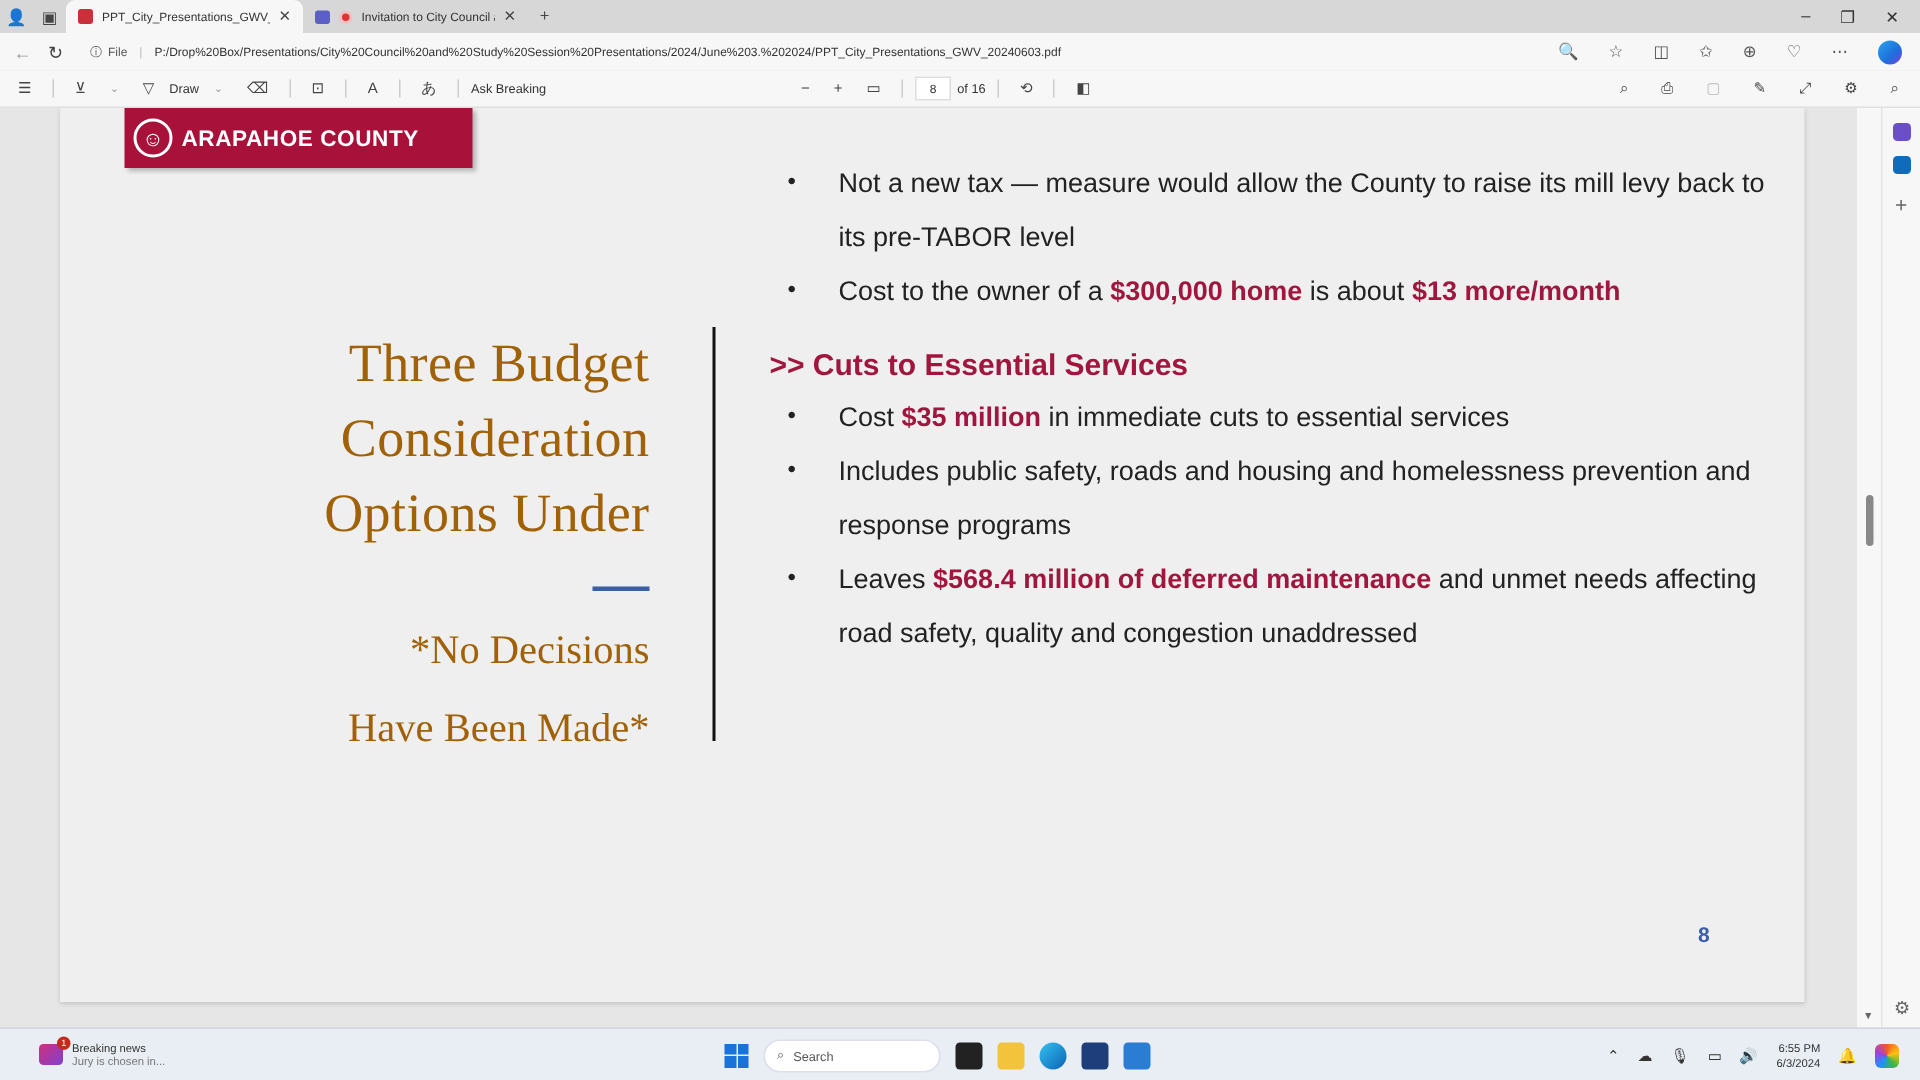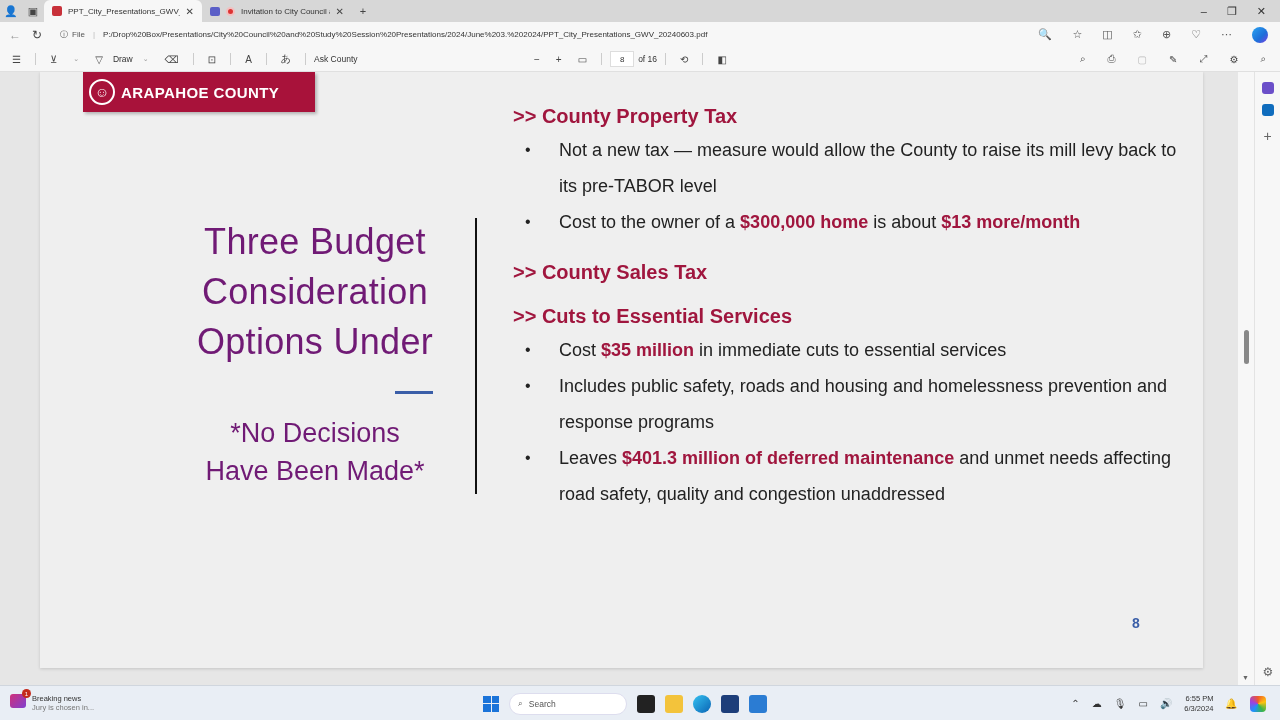--- a/index.html
+++ b/index.html
@@ -27,42 +27,42 @@
 .pdftool .grp{display:flex;align-items:center;gap:4px}
 .pdftool .tbtn{padding:0 6px;font-size:10px;color:#444}
 .pdftool .lbl{font-size:8.5px}
 .pdftool .vs{width:1px;height:12px;background:#ccc;margin:0 4px}
 .pagebox{width:24px;height:16px;border:1px solid #ddd;background:#fff;display:flex;align-items:center;justify-content:center;font-size:8px}
 .viewer{position:absolute;top:72px;left:0;width:1238px;height:613px;background:#e6e6e6;overflow:hidden}
 .page{position:absolute;left:40px;top:0;width:1163px;height:596px;background:#efefef;box-shadow:0 1px 3px rgba(0,0,0,.15)}
 .logo{position:absolute;left:43px;top:0;width:232px;height:40px;background:#a8123a;color:#fff;display:flex;align-items:center;box-shadow:2px 2px 3px rgba(0,0,0,.25)}
 .logo .seal{width:26px;height:26px;border-radius:50%;border:2px solid #fff;margin:0 6px 0 6px;display:flex;align-items:center;justify-content:center;font-size:14px}
 .logo .name{font-weight:bold;font-size:15px;letter-spacing:.4px}
-.leftcol{position:absolute;right:770px;top:145px;text-align:center;color:#701a75;font-family:Liberation Sans, sans-serif}
+.leftcol{position:absolute;right:770px;top:145px;text-align:right;color:#a16207;font-family:Liberation Serif, serif}
 .bigtitle{font-size:36px;line-height:50px;font-weight:normal;letter-spacing:.3px;white-space:nowrap}
 .dash{width:38px;height:3px;background:#3a5ea8;margin:24px 0 0 auto}
 .subnote{font-size:27px;line-height:38px;margin-top:28px;white-space:nowrap}
 .divider{position:absolute;left:435px;top:146px;width:2px;height:276px;background:#111}
 .rightcol{position:absolute;left:473px;top:32px;width:680px;color:#222}
 .sect{margin-bottom:20px}
 .sect h3{color:#a0163e;font-size:20px;font-weight:bold;line-height:24px;margin-bottom:4px}
 .sect ul{list-style:none}
 .sect li{position:relative;padding-left:46px;font-size:18px;line-height:36px}
 .sect li::before{content:"•";position:absolute;left:12px;top:0;font-size:16px}
 .hl{color:#a0163e;font-weight:bold}
 .pagenum{position:absolute;left:1092px;top:543px;color:#3a5ea8;font-weight:bold;font-size:14px}
 .vscroll{position:absolute;top:72px;left:1238px;width:16px;height:613px;background:#f7f7f7}
 .vscroll .thumb{position:absolute;left:6px;top:258px;width:5px;height:34px;background:#888;border-radius:3px}
 .vscroll .arr{position:absolute;left:4px;font-size:7px;color:#666}
 .sidebar{position:absolute;top:72px;left:1254px;width:26px;height:613px;background:#f7f7f7;border-left:1px solid #e3e3e3}
 .sb-ic{width:12px;height:12px;margin:10px auto 0;border-radius:3px}
 .sb-plus{text-align:center;font-size:14px;color:#666;margin-top:12px}
 .sb-gear{position:absolute;bottom:6px;left:0;width:26px;text-align:center;font-size:12px;color:#666}
 .taskbar{position:absolute;top:685px;left:0;width:1280px;height:35px;background:#e9eef5;display:flex;align-items:center;border-top:1px solid #d0d6de}
-.news{display:flex;gap:6px;margin-left:10px;font-size:7.5px;color:#333}
+.news{display:flex;align-items:center;gap:6px;margin-left:26px;font-size:7.5px;color:#333}
 .news .nic{position:relative;width:16px;height:14px;background:linear-gradient(135deg,#d0307a,#8040d0);border-radius:3px}
 .news .badge{position:absolute;top:-5px;right:-5px;width:9px;height:9px;border-radius:50%;background:#c42b1c;color:#fff;font-size:6px;display:flex;align-items:center;justify-content:center}
 .news .sub{color:#777}
 .tb-center{position:absolute;left:483px;top:0;height:35px;display:flex;align-items:center;gap:10px}
 .winlogo{width:16px;height:16px;display:grid;grid-template-columns:1fr 1fr;gap:1px}
 .winlogo span{background:#1a73d9}
 .searchbox{width:118px;height:22px;background:#fff;border-radius:11px;display:flex;align-items:center;padding-left:8px;gap:6px;font-size:8.5px;color:#555;border:1px solid #dde}
 .tbapp{width:18px;height:18px;border-radius:3px}
 .tray{position:absolute;right:14px;top:0;height:35px;display:flex;align-items:center;gap:12px;font-size:10px;color:#333}
 .clock{text-align:right;font-size:7.5px;line-height:10px}
@@ -124,21 +124,21 @@
     <span class="lbl">Draw</span>
     <span class="tbtn" style="font-size:7px;color:#999">⌄</span>
     <span class="tbtn">⌫</span>
     <span class="vs"></span>
     <span class="tbtn">⊡</span>
     <span class="vs"></span>
     <span class="tbtn">A</span>
     <span class="vs"></span>
     <span class="tbtn">あ</span>
     <span class="vs"></span>
-    <span class="lbl">Ask County</span>
+    <span class="lbl">Ask Breaking</span>
   </div>
   <div class="grp" style="position:absolute;left:528px">
     <span class="tbtn">−</span>
     <span class="tbtn">+</span>
     <span class="tbtn">▭</span>
     <span class="vs"></span>
     <span class="pagebox">8</span>
     <span class="lbl">of 16</span>
     <span class="vs"></span>
     <span class="tbtn">⟲</span>
@@ -162,42 +162,40 @@
       <span class="seal">☺</span>
       <span class="name">ARAPAHOE COUNTY</span>
     </div>
 
     <div class="leftcol">
       <div class="bigtitle">Three Budget</div>
       <div class="bigtitle">Consideration</div>
       <div class="bigtitle">Options Under</div>
       <div class="dash"></div>
       <div class="subnote" style="margin-top:20px">*No Decisions</div>
-      <div class="subnote" style="margin-top:0">Have Been Made*</div>
+      <div class="subnote" style="margin-top:14px">Have Been Made*</div>
     </div>
 
     <div class="divider"></div>
 
     <div class="rightcol" id="sections">
         <div class="sect">
-          <h3>&gt;&gt; County Property Tax</h3>
           <ul>
             <li><span>Not a new tax — measure would allow the County to raise its mill levy back to its pre-TABOR level</span></li>
             <li><span>Cost to the owner of a </span><span class="hl">$300,000 home</span><span> is about </span><span class="hl">$13 more/month</span></li>
           </ul>
         </div>
         <div class="sect">
-          <h3>&gt;&gt; County Sales Tax</h3>
         </div>
         <div class="sect">
           <h3>&gt;&gt; Cuts to Essential Services</h3>
           <ul>
             <li><span>Cost </span><span class="hl">$35 million</span><span> in immediate cuts to essential services</span></li>
             <li><span>Includes public safety, roads and housing and homelessness prevention and response programs</span></li>
-            <li><span>Leaves </span><span class="hl">$401.3 million of deferred maintenance</span><span> and unmet needs affecting road safety, quality and congestion unaddressed</span></li>
+            <li><span>Leaves </span><span class="hl">$568.4 million of deferred maintenance</span><span> and unmet needs affecting road safety, quality and congestion unaddressed</span></li>
           </ul>
         </div>
       </div>
 
     <div class="pagenum">8</div>
   </div>
 </div>
 
 <div class="vscroll">
   <div class="thumb"></div>

